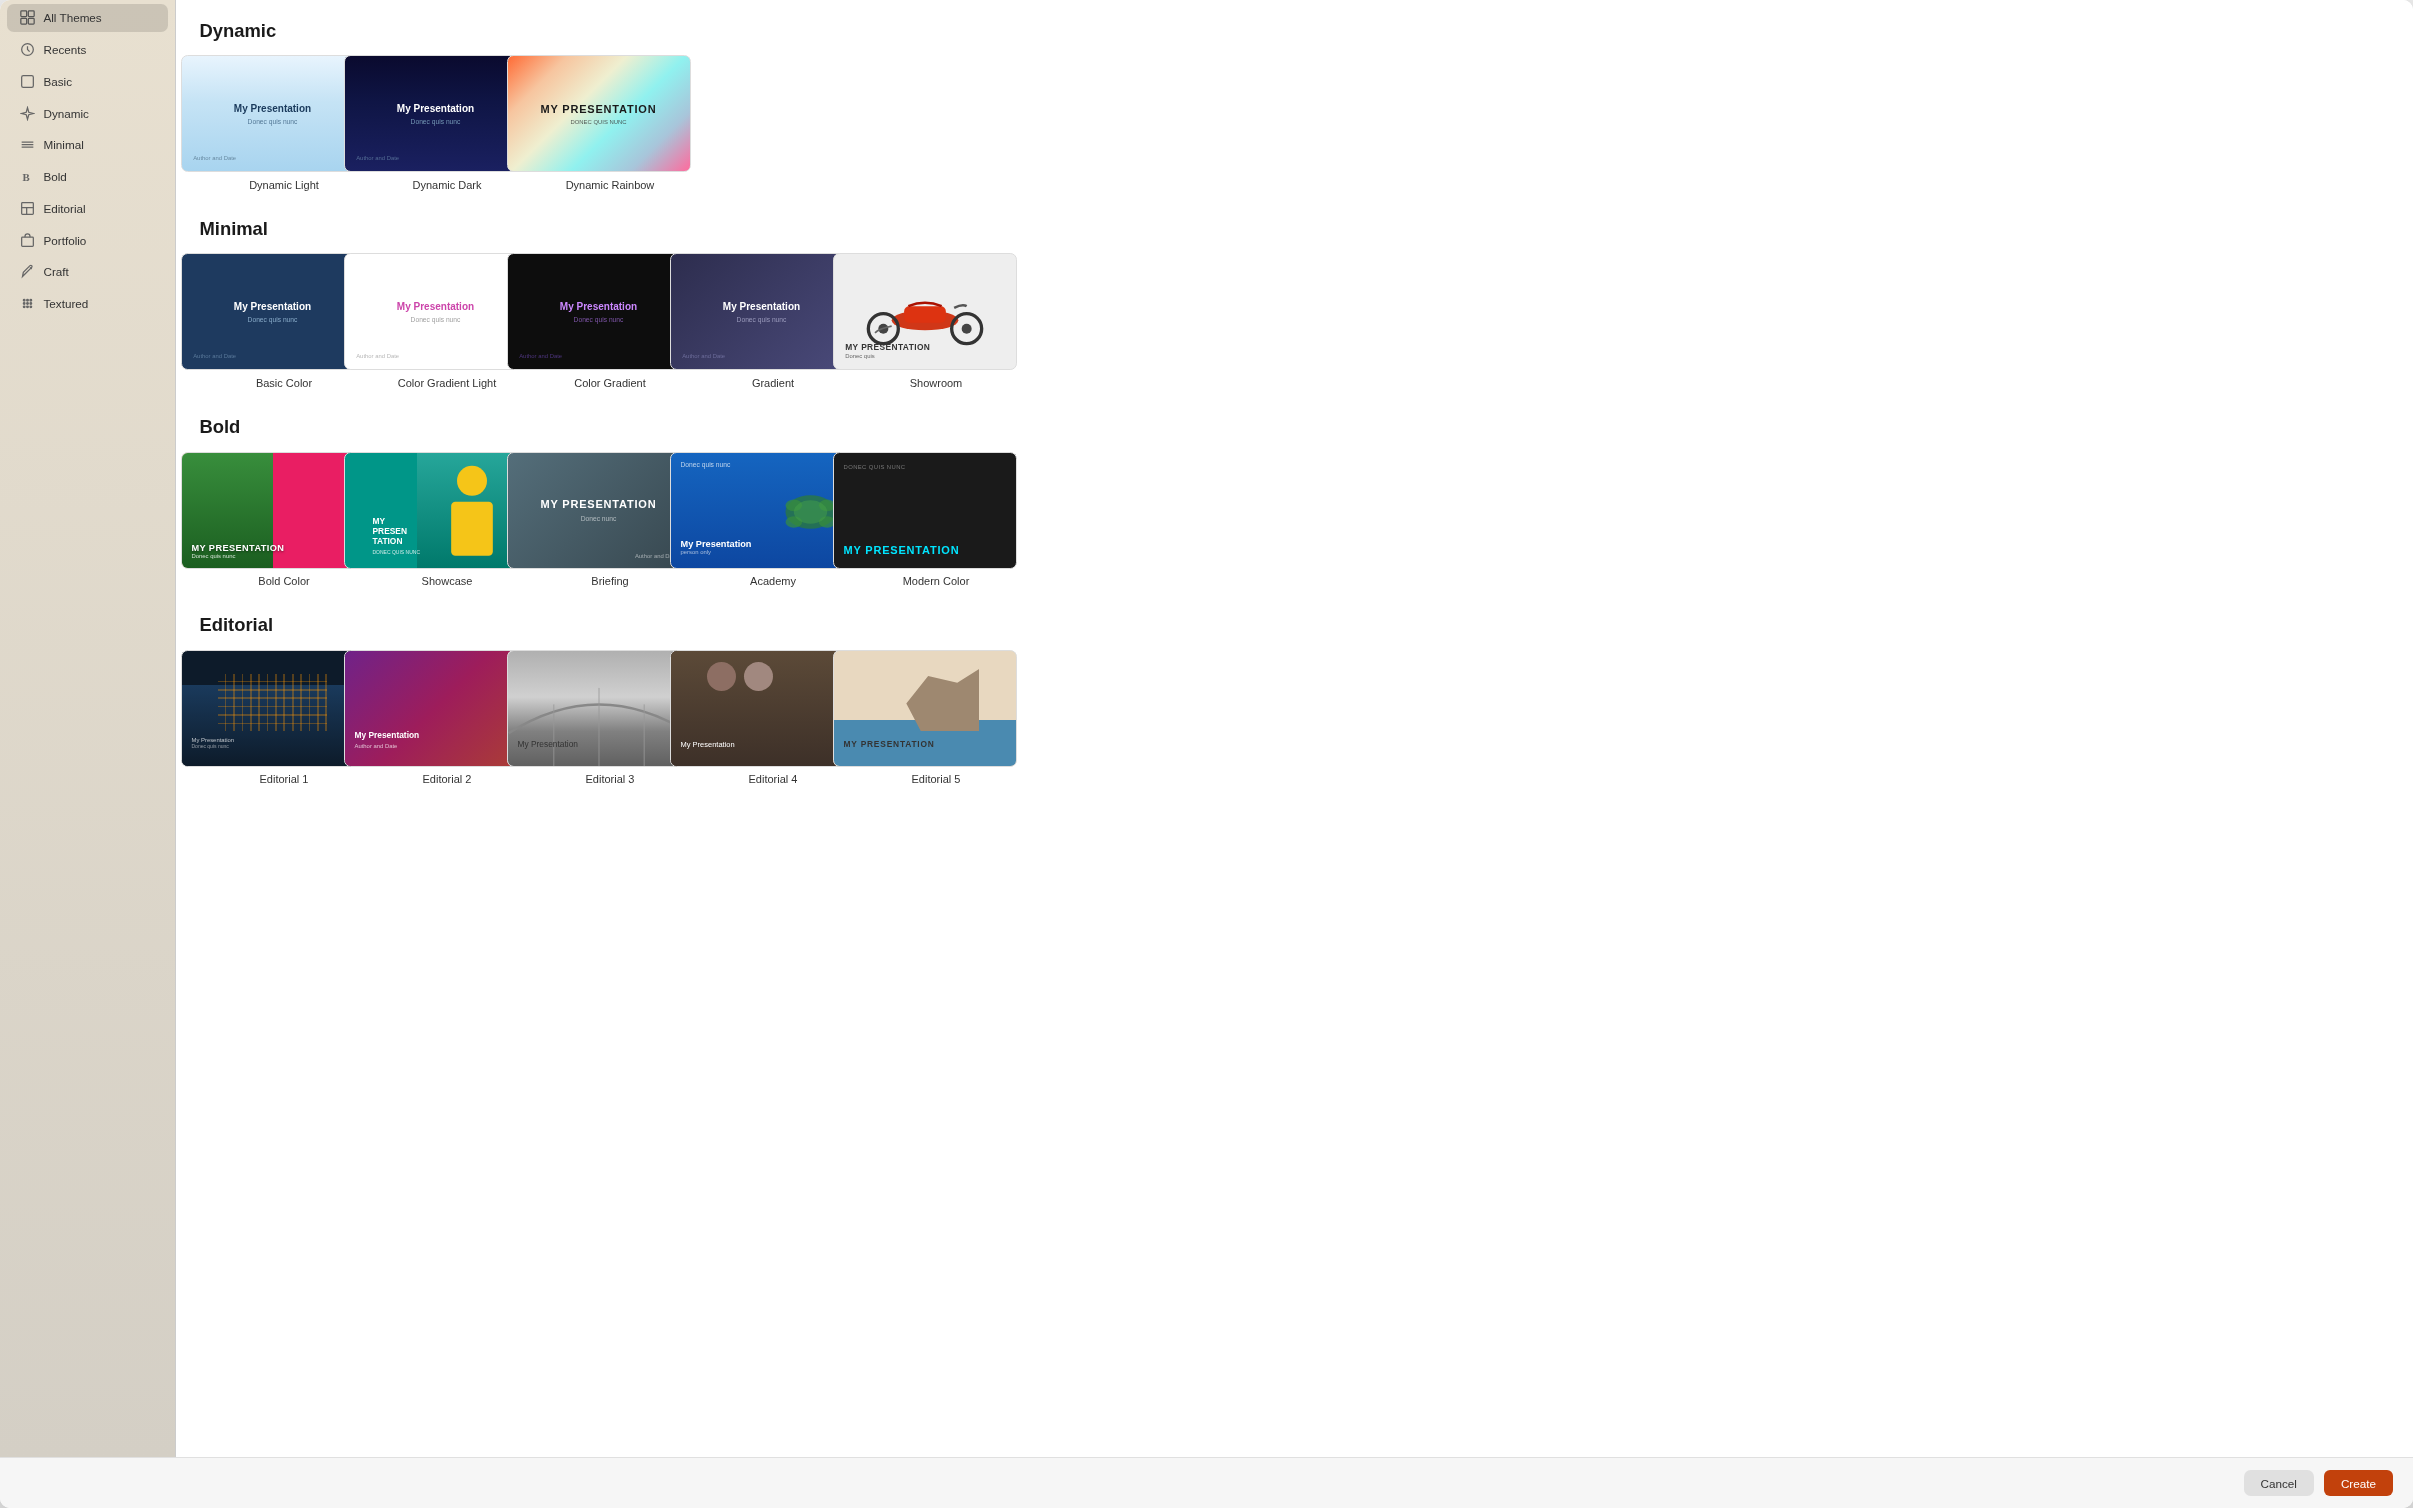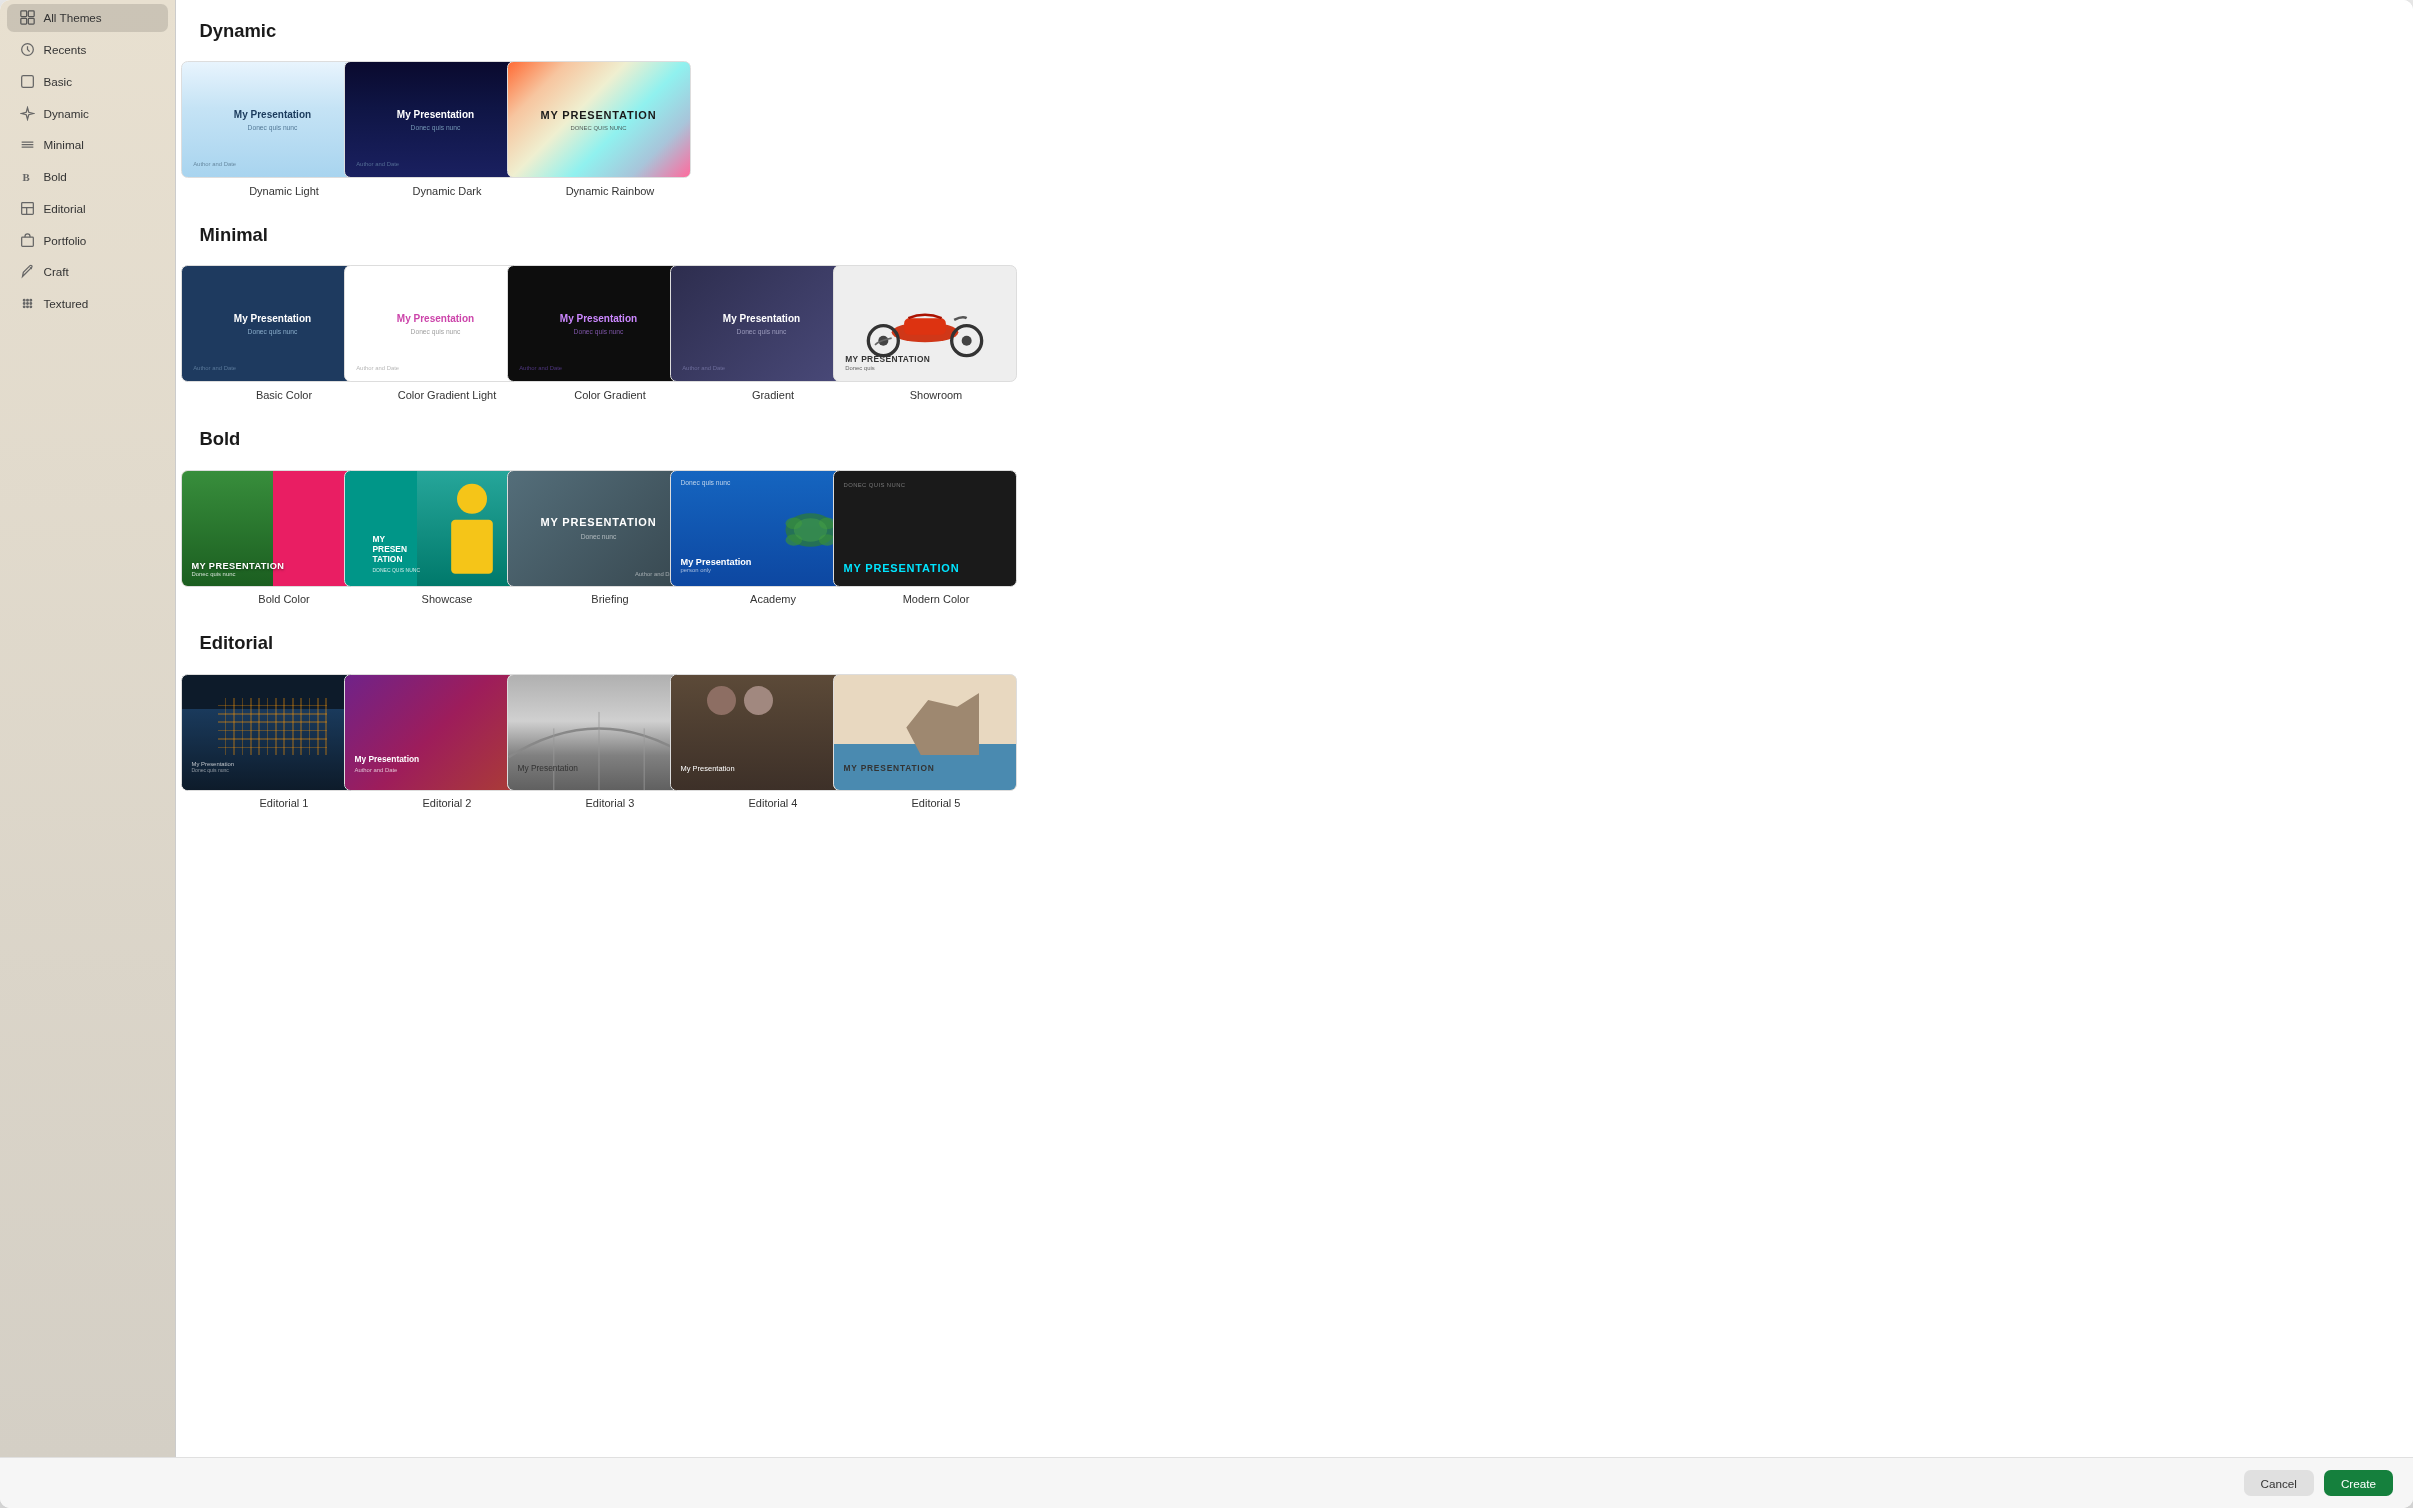--- a/index.html
+++ b/index.html
@@ -129,21 +129,20 @@
       flex-wrap: wrap;
       gap: 17px;
     }
 
     .theme-card {
       display: flex;
       flex-direction: column;
       align-items: center;
       cursor: pointer;
       width: 146px;
-      margin-top: 6px;
     }
 
     .theme-thumbnail {
       width: 184px;
       height: 117px;
       border-radius: 6.7px;
       overflow: hidden;
       border: 0.8px solid #ddd;
       position: relative;
       flex-shrink: 0;
@@ -234,23 +233,24 @@
       border: none;
       font-family: inherit;
     }
 
     .btn-cancel {
       background: #e0e0e0;
       color: #333;
     }
 
     .btn-create {
-      background: #15803d;
+      background: #c2410c;
       color: white;
       font-weight: 500;
+      border-radius: 6px;
     }
 
     
     .main::-webkit-scrollbar { width: 6.7px; }
     .main::-webkit-scrollbar-track { background: transparent; }
     .main::-webkit-scrollbar-thumb { background: #ccc; border-radius: 3.4px; }
 
     .sidebar::-webkit-scrollbar { width: 3.4px; }
     .sidebar::-webkit-scrollbar-thumb { background: #bbb; border-radius: 1.7px; }
 

